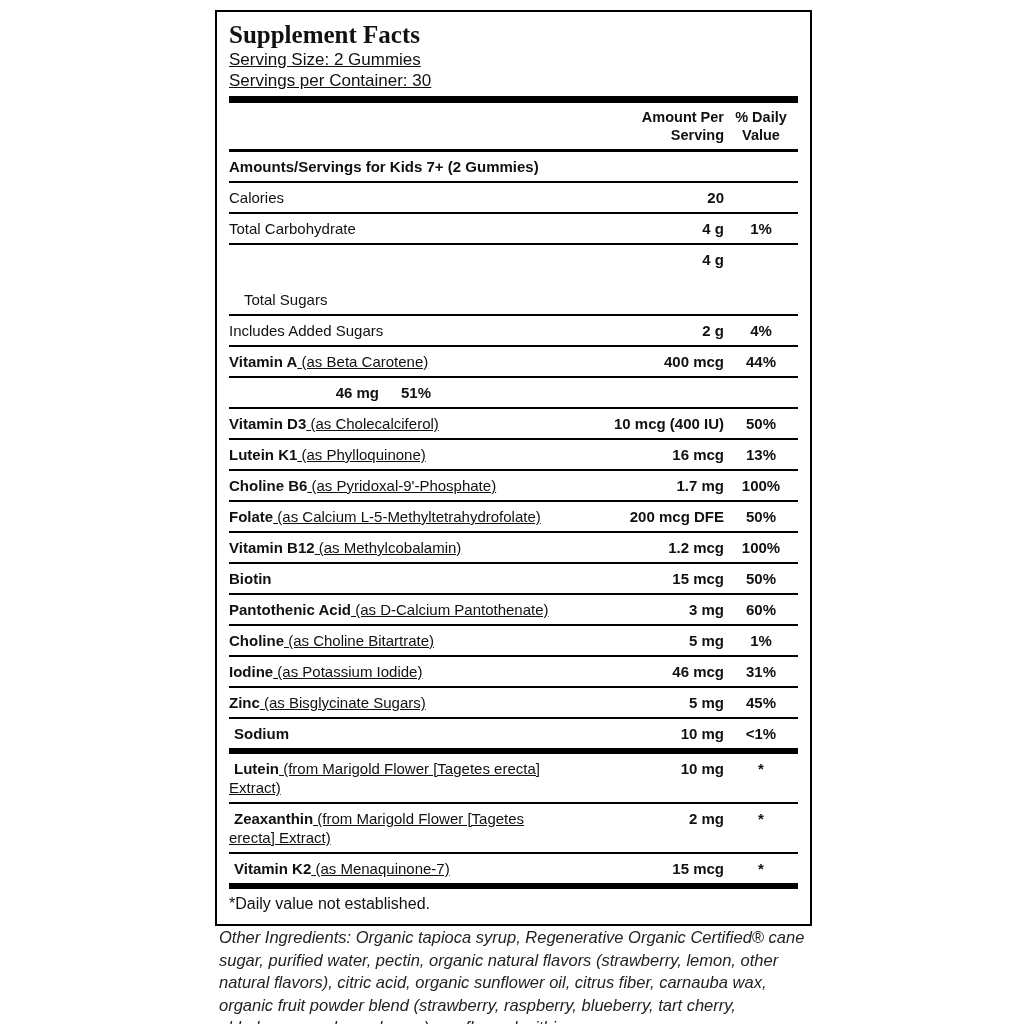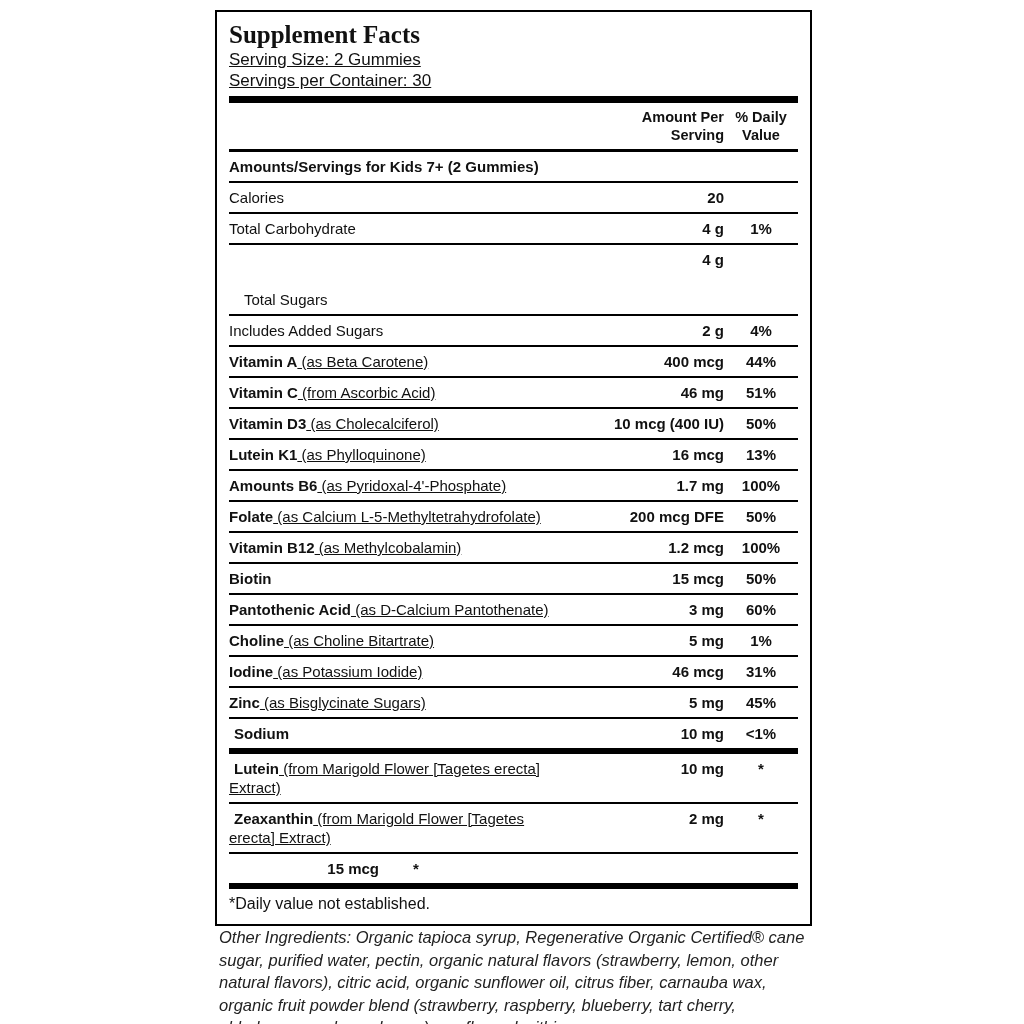--- a/index.html
+++ b/index.html
@@ -146,36 +146,35 @@
           <div class="col label ind0"><span class="nm">Includes Added Sugars</span></div>
           <div class="col amt">2 g</div>
           <div class="col dv">4%</div>
         </div>
         <div class="row">
           <div class="col label ind0"><span class="nm b">Vitamin A</span><span class="dt"> (as Beta Carotene)</span></div>
           <div class="col amt">400 mcg</div>
           <div class="col dv">44%</div>
         </div>
         <div class="row">
-          <div class="col label ind0"><span class="nm b">Vitamin C</span><span class="dt"> (from Ascorbic Acid)</span></div>
           <div class="col amt">46 mg</div>
           <div class="col dv">51%</div>
         </div>
         <div class="row">
           <div class="col label ind0"><span class="nm b">Vitamin D3</span><span class="dt"> (as Cholecalciferol)</span></div>
           <div class="col amt">10 mcg (400 IU)</div>
           <div class="col dv">50%</div>
         </div>
         <div class="row">
           <div class="col label ind0"><span class="nm b">Lutein K1</span><span class="dt"> (as Phylloquinone)</span></div>
           <div class="col amt">16 mcg</div>
           <div class="col dv">13%</div>
         </div>
         <div class="row">
-          <div class="col label ind0"><span class="nm b">Amounts B6</span><span class="dt"> (as Pyridoxal-4'-Phosphate)</span></div>
+          <div class="col label ind0"><span class="nm b">Choline B6</span><span class="dt"> (as Pyridoxal-9'-Phosphate)</span></div>
           <div class="col amt">1.7 mg</div>
           <div class="col dv">100%</div>
         </div>
         <div class="row">
           <div class="col label ind0"><span class="nm b">Folate</span><span class="dt"> (as Calcium L-5-Methyltetrahydrofolate)</span></div>
           <div class="col amt">200 mcg DFE</div>
           <div class="col dv">50%</div>
         </div>
         <div class="row">
           <div class="col label ind0"><span class="nm b">Vitamin B12</span><span class="dt"> (as Methylcobalamin)</span></div>
@@ -221,20 +220,21 @@
           <div class="col label ind1"><span class="nm b">Lutein</span><span class="dt"> (from Marigold Flower [Tagetes erecta] Extract)</span></div>
           <div class="col amt">10 mg</div>
           <div class="col dv">*</div>
         </div>
         <div class="row">
           <div class="col label ind1"><span class="nm b">Zeaxanthin</span><span class="dt"> (from Marigold Flower [Tagetes erecta] Extract)</span></div>
           <div class="col amt">2 mg</div>
           <div class="col dv">*</div>
         </div>
         <div class="row">
+          <div class="col label ind1"><span class="nm b">Vitamin K2</span><span class="dt"> (as Menaquinone-7)</span></div>
           <div class="col amt">15 mcg</div>
           <div class="col dv">*</div>
         </div>
       </div>
 
     <div class="bar bar-heavy"></div>
 
     <div class="footnote">*Daily value not established.</div>
 
   </div>

